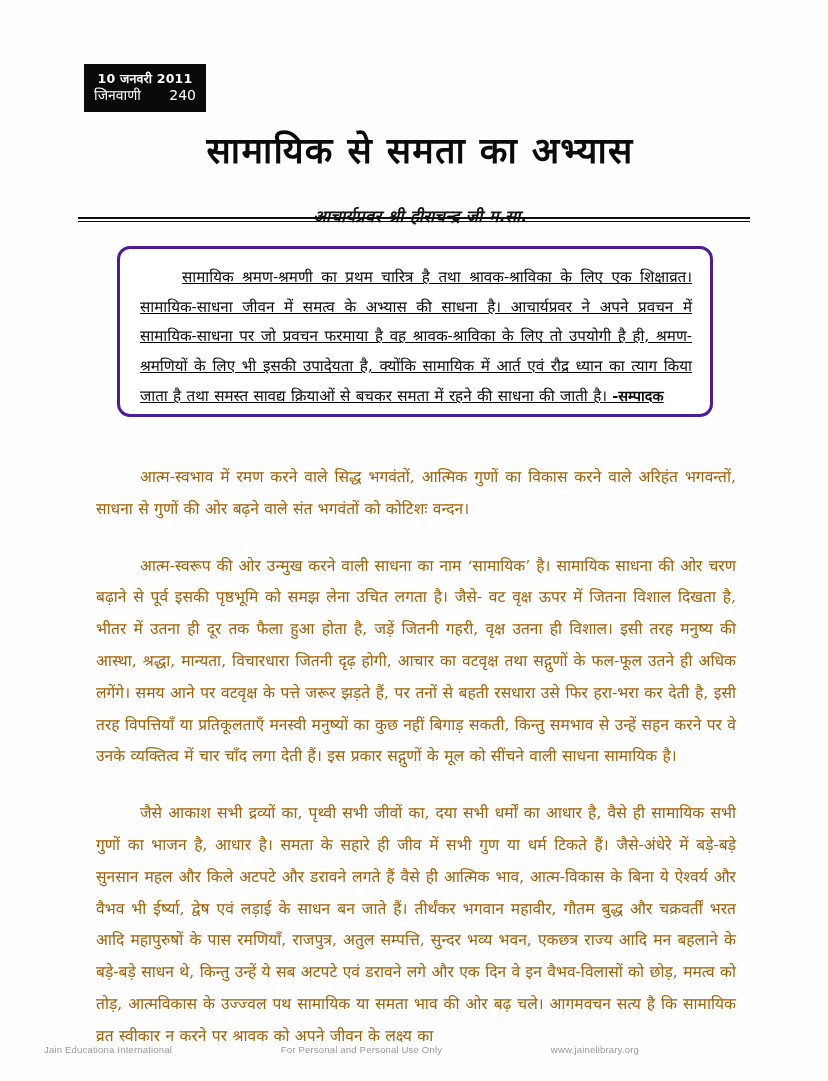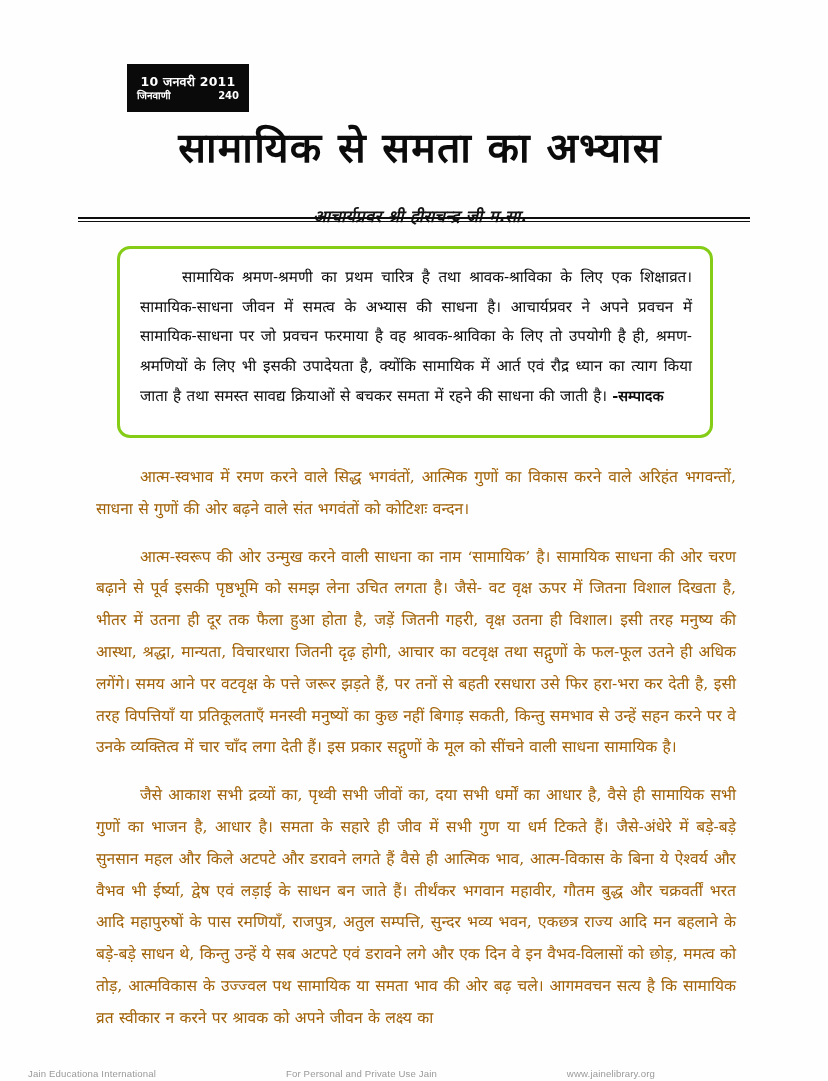--- a/index.html
+++ b/index.html
@@ -30,59 +30,58 @@
     width: 122px;
     height: 48px;
     background: #0a0a0a;
     color: #ffffff;
     display: flex;
     flex-direction: column;
     justify-content: center;
     align-items: center;
     padding: 0 4px;
     box-sizing: border-box;
-    margin-left: 43px;
   }
   .issue-tag .line1 {
     font-family: "DejaVu Sans", "Liberation Sans", sans-serif;
     font-size: 12.5px;
     font-weight: bold;
     letter-spacing: 0.2px;
     line-height: 1.25;
     white-space: nowrap;
   }
   .issue-tag .line2 {
     display: flex;
     width: 100%;
     justify-content: space-between;
     align-items: center;
     font-family: "DejaVu Sans", "Liberation Sans", sans-serif;
-    font-size: 10px;
-    font-weight: bold;
+    font-size: 14px;
+    font-weight: normal;
     line-height: 1.25;
     padding: 0 6px;
     box-sizing: border-box;
     white-space: nowrap;
   }
 
   
   .title-block {
     position: absolute;
     left: 60px;
     top: 122px;
     width: 720px;
     text-align: center;
   }
   .article-title {
     font-family: "DejaVu Sans", "Liberation Sans", sans-serif;
-    font-size: 41px;
+    font-size: 36px;
     font-weight: bold;
     letter-spacing: 1.2px;
     line-height: 1.18;
-    margin: 2px;
+    margin: 8px;
     color: #0b0b0b;
   }
   .article-byline {
     font-family: "DejaVu Serif", "Liberation Serif", serif;
     font-style: italic;
     font-size: 16.5px;
     font-weight: bold;
     letter-spacing: 0.3px;
     margin: 32px 0 0 0;
     color: #141414;
@@ -109,24 +108,25 @@
     background: #0d0d0d;
   }
 
   
   .abstract-box {
     position: absolute;
     left: 117px;
     top: 246px;
     width: 596px;
     box-sizing: border-box;
-    border: 3px solid #84cc16;
+    border: 3px solid #4c1d95;
     border-radius: 13px;
-    padding: 14px 18px 24px 20px;
+    padding: 14px 18px 3px 20px;
     background: #ffffff;
+    text-decoration: underline;
   }
   .abstract-text {
     font-family: "DejaVu Serif", "Liberation Serif", serif;
     font-size: 15.2px;
     line-height: 1.95;
     text-align: justify;
     text-indent: 42px;
     margin: 0;
     color: #0c0c0c;
     word-spacing: 0.5px;
@@ -148,44 +148,44 @@
     font-family: "DejaVu Serif", "Liberation Serif", serif;
     font-size: 15.6px;
     line-height: 2.04;
     text-align: justify;
     text-indent: 44px;
     margin: 0 0 7px 0;
     color: #a16207;
     word-spacing: 0.4px;
   }
   .body-copy p.para-gap {
-    margin-top: 16px;
+    margin-top: 25px;
   }
 
   
   .page-footer {
     position: absolute;
     left: 0;
     top: 1044px;
     width: 683px;
     display: flex;
     align-items: baseline;
     box-sizing: border-box;
-    padding: 0 28px;
+    padding: 0 44px;
   }
   .page-footer .fitem {
     font-family: "Liberation Sans", "DejaVu Sans", sans-serif;
     font-size: 9.6px;
     color: #9a9a9a;
     letter-spacing: 0.15px;
     white-space: nowrap;
   }
   .page-footer .f-left  { flex: 0 0 auto; }
   .page-footer .f-mid   { flex: 1 1 auto; text-align: center; }
-  .page-footer .f-right { flex: 0 0 auto; margin-top: 24px; }
+  .page-footer .f-right { flex: 0 0 auto; }
 </style>
 </head>
 <body>
 
 <div class="page">
 
   <div class="issue-tag">
     <div class="line1">10 जनवरी 2011</div>
     <div class="line2">
       <span>जिनवाणी</span>
@@ -209,17 +209,17 @@
   </div>
 
   <div class="body-copy">
     <p>आत्म-स्वभाव में रमण करने वाले सिद्ध भगवंतों, आत्मिक गुणों का विकास करने वाले अरिहंत भगवन्तों, साधना से गुणों की ओर बढ़ने वाले संत भगवंतों को कोटिशः वन्दन।</p>
     <p class="para-gap">आत्म-स्वरूप की ओर उन्मुख करने वाली साधना का नाम ‘सामायिक’ है। सामायिक साधना की ओर चरण बढ़ाने से पूर्व इसकी पृष्ठभूमि को समझ लेना उचित लगता है। जैसे- वट वृक्ष ऊपर में जितना विशाल दिखता है, भीतर में उतना ही दूर तक फैला हुआ होता है, जड़ें जितनी गहरी, वृक्ष उतना ही विशाल। इसी तरह मनुष्य की आस्था, श्रद्धा, मान्यता, विचारधारा जितनी दृढ़ होगी, आचार का वटवृक्ष तथा सद्गुणों के फल-फूल उतने ही अधिक लगेंगे। समय आने पर वटवृक्ष के पत्ते जरूर झड़ते हैं, पर तनों से बहती रसधारा उसे फिर हरा-भरा कर देती है, इसी तरह विपत्तियाँ या प्रतिकूलताएँ मनस्वी मनुष्यों का कुछ नहीं बिगाड़ सकती, किन्तु समभाव से उन्हें सहन करने पर वे उनके व्यक्तित्व में चार चाँद लगा देती हैं। इस प्रकार सद्गुणों के मूल को सींचने वाली साधना सामायिक है।</p>
     <p class="para-gap">जैसे आकाश सभी द्रव्यों का, पृथ्वी सभी जीवों का, दया सभी धर्मों का आधार है, वैसे ही सामायिक सभी गुणों का भाजन है, आधार है। समता के सहारे ही जीव में सभी गुण या धर्म टिकते हैं। जैसे-अंधेरे में बड़े-बड़े सुनसान महल और किले अटपटे और डरावने लगते हैं वैसे ही आत्मिक भाव, आत्म-विकास के बिना ये ऐश्वर्य और वैभव भी ईर्ष्या, द्वेष एवं लड़ाई के साधन बन जाते हैं। तीर्थंकर भगवान महावीर, गौतम बुद्ध और चक्रवर्तीं भरत आदि महापुरुषों के पास रमणियाँ, राजपुत्र, अतुल सम्पत्ति, सुन्दर भव्य भवन, एकछत्र राज्य आदि मन बहलाने के बड़े-बड़े साधन थे, किन्तु उन्हें ये सब अटपटे एवं डरावने लगे और एक दिन वे इन वैभव-विलासों  को छोड़, ममत्व को तोड़, आत्मविकास के उज्ज्वल पथ सामायिक या समता भाव की ओर बढ़ चले। आगमवचन सत्य है कि सामायिक व्रत स्वीकार न करने पर श्रावक को अपने जीवन के लक्ष्य का</p>
   </div>
 
   <div class="page-footer">
     <div class="fitem f-left">Jain Educationa International</div>
-    <div class="fitem f-mid">For Personal and Private Use Jain</div>
+    <div class="fitem f-mid">For Personal and Personal Use Only</div>
     <div class="fitem f-right">www.jainelibrary.org</div>
   </div>
 
 </div>
 
 </body></html>

